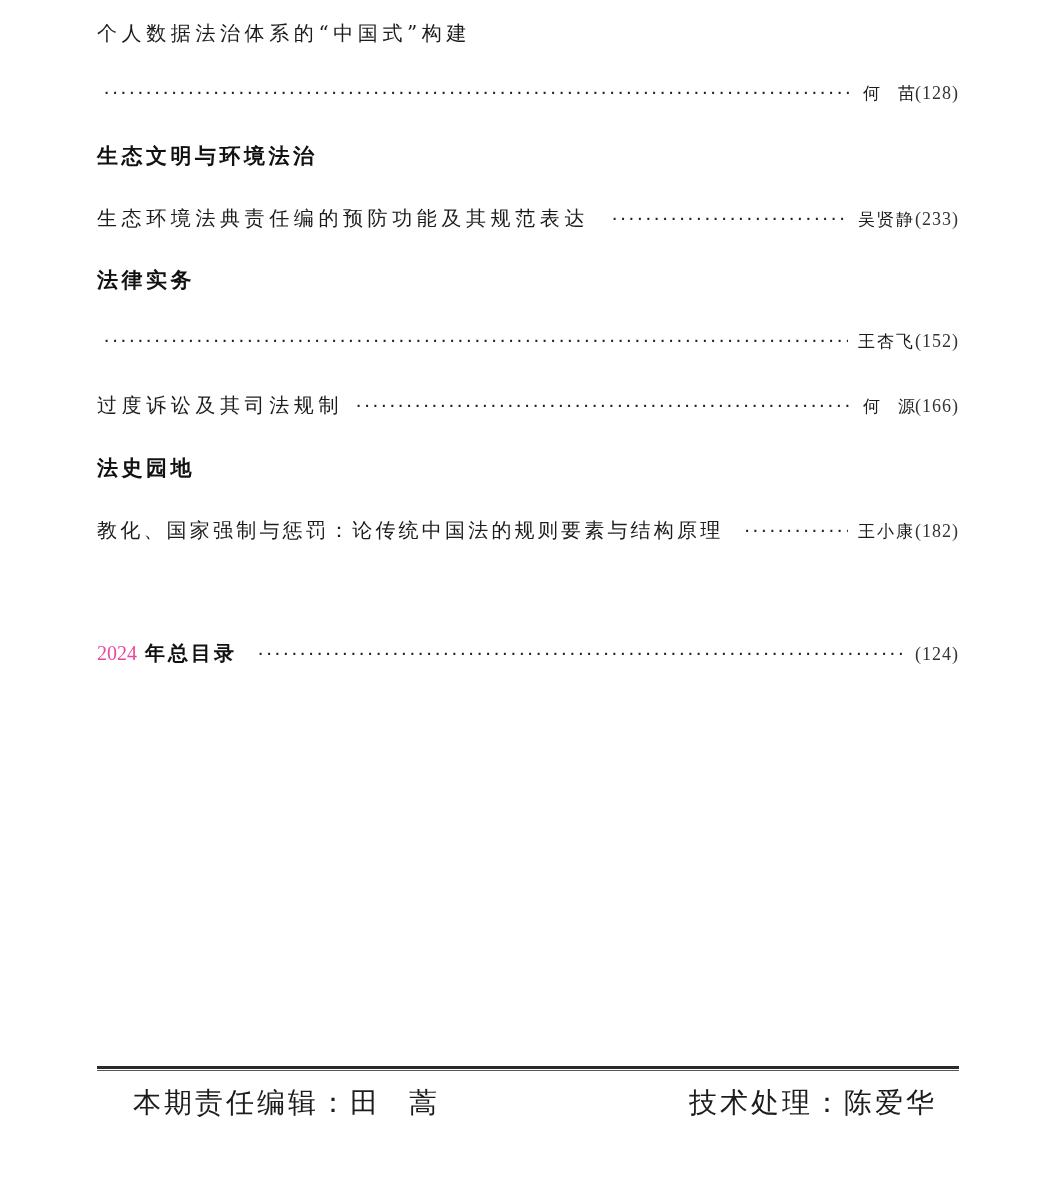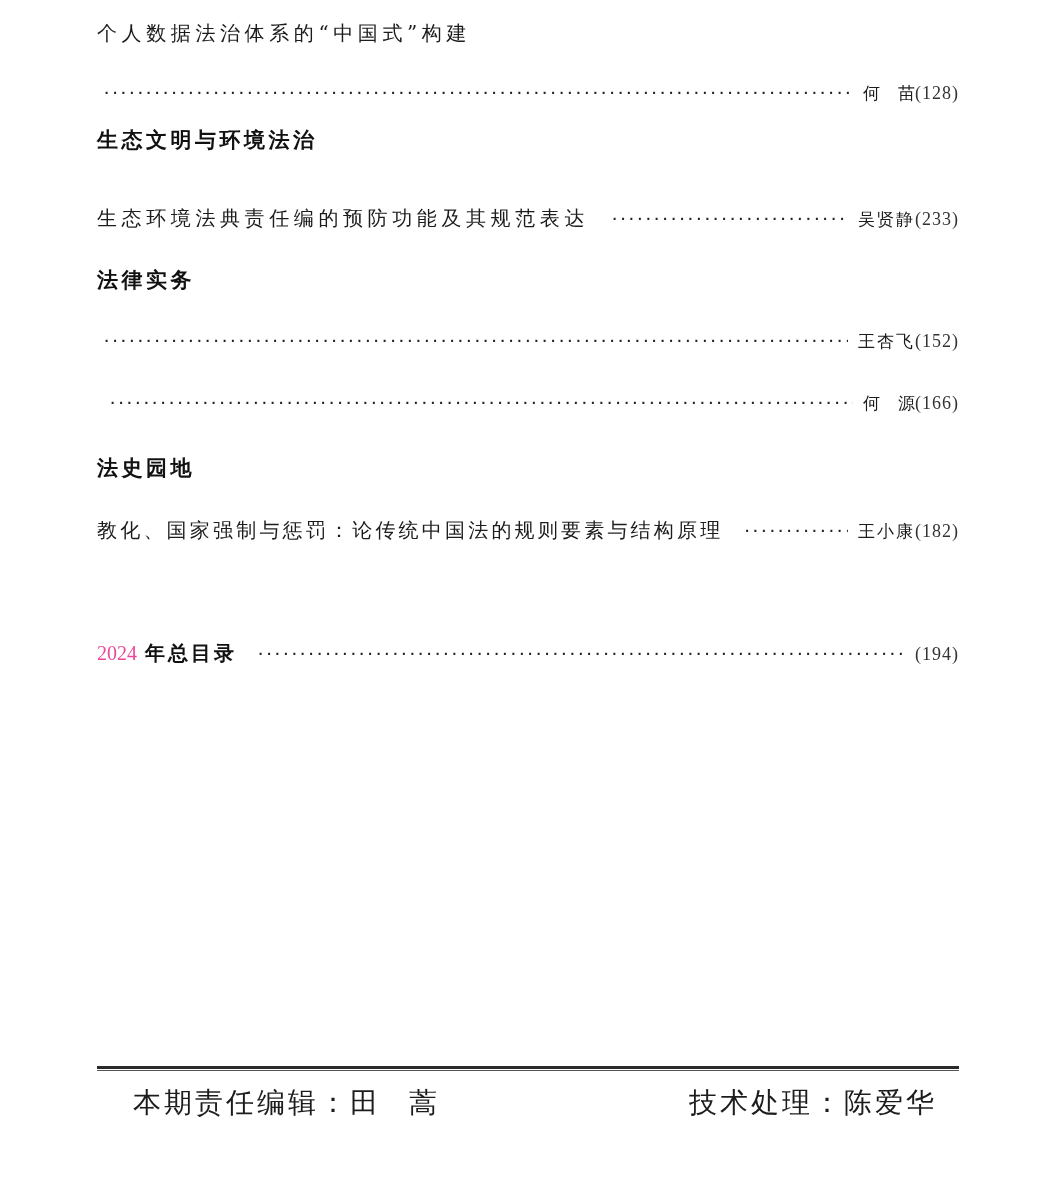--- a/index.html
+++ b/index.html
@@ -133,53 +133,54 @@
 
   <div class="row" style="top:20px;">
     <span class="entry-title">个人数据法治体系的“中国式”构建</span>
   </div>
   <div class="row" style="top:82px;">
     <span class="leader"></span>
     <span class="author spaced"><span class="a1">何</span><span>苗</span></span>
     <span class="page-num">(128)</span>
   </div>
 
-  <div class="section-heading" style="top:126px;">生态文明与环境法治</div>
+  <div class="section-heading" style="top:142px;">生态文明与环境法治</div>
   <div class="row" style="top:205px;text-align:right;">
     <span class="entry-title">生态环境法典责任编的预防功能及其规范表达</span>
     <span class="leader" style="margin-left:22px;"></span>
     <span class="author">吴贤静</span>
     <span class="page-num">(233)</span>
   </div>
 
   <div class="section-heading" style="top:266px;">法律实务</div>
   <div class="row" style="top:330px;">
     <span class="leader"></span>
     <span class="author">王杏飞</span>
     <span class="page-num">(152)</span>
   </div>
   <div class="row" style="top:392px;">
+    <span class="entry-title">过度诉讼及其司法规制</span>
     <span class="leader" style="margin-left:12px;"></span>
     <span class="author spaced"><span class="a1">何</span><span>源</span></span>
     <span class="page-num">(166)</span>
   </div>
 
   <div class="section-heading" style="top:454px;">法史园地</div>
   <div class="row" style="top:517px;">
     <span class="entry-title" style="letter-spacing:3.2px;">教化、国家强制与惩罚：论传统中国法的规则要素与结构原理</span>
     <span class="leader" style="margin-left:20px;"></span>
     <span class="author">王小康</span>
     <span class="page-num">(182)</span>
   </div>
 
   <div class="row" style="top:640px;">
     <span class="year-num">2024</span>
     <span class="year-label">年总目录</span>
     <span class="leader" style="margin-left:20px; margin-right:12px;"></span>
-    <span class="page-num">(194)</span>
+    <span class="page-num">(124)</span>
   </div>
 
 </div>
 
 <div class="rule-thick"></div>
 <div class="rule-thin"></div>
 
 <div class="footer-left">
   <span>本期责任编辑：田</span><span class="name-gap">蒿</span>
 </div>

